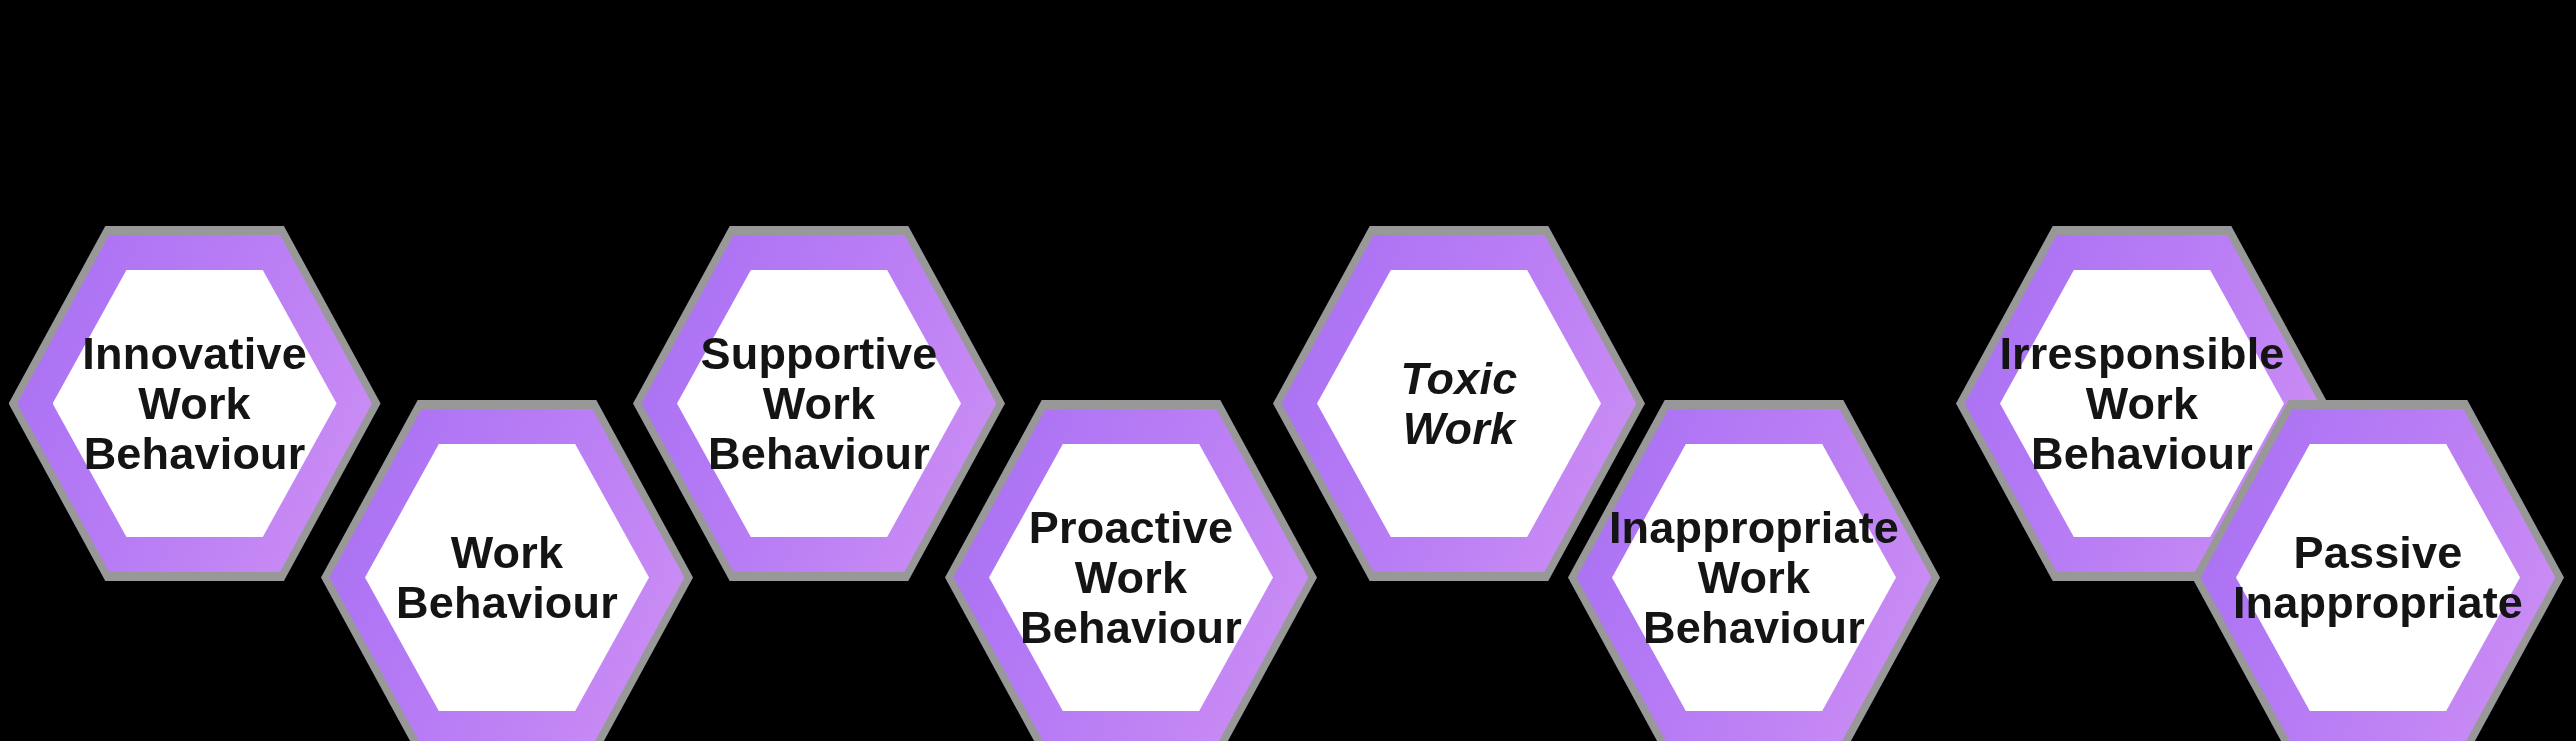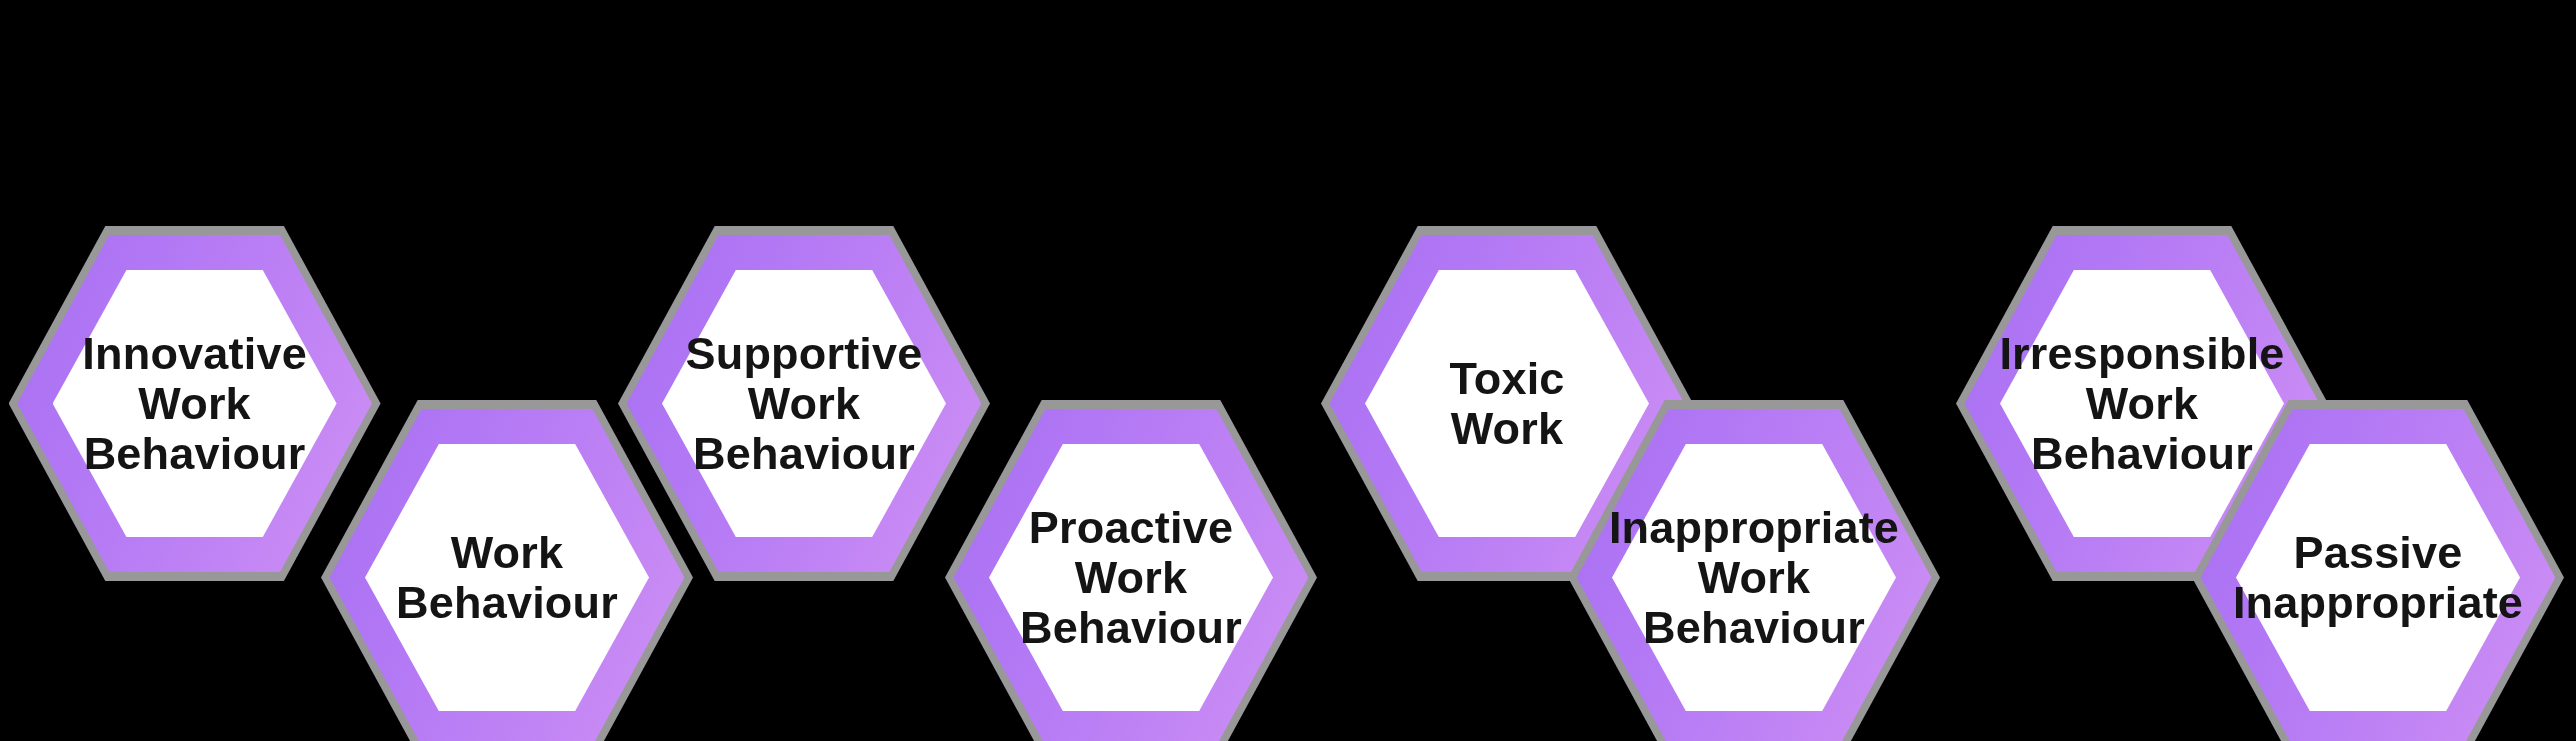--- a/index.html
+++ b/index.html
@@ -76,21 +76,21 @@
     <div class="hex" style="left: 321px; top: 400px;">
       <div class="hex-shape hex-outline"></div>
       <div class="hex-shape hex-border"></div>
       <div class="hex-shape hex-fill"></div>
       <div class="hex-label">
         <div class="hex-line">Work</div>
         <div class="hex-line">Behaviour</div>
       </div>
     </div>
 
-    <div class="hex" style="left: 618px; top: 226px;">
+    <div class="hex" style="left: 633px; top: 226px;">
       <div class="hex-shape hex-outline"></div>
       <div class="hex-shape hex-border"></div>
       <div class="hex-shape hex-fill"></div>
       <div class="hex-label">
         <div class="hex-line">Supportive</div>
         <div class="hex-line">Work</div>
         <div class="hex-line">Behaviour</div>
       </div>
     </div>
 
@@ -98,21 +98,21 @@
       <div class="hex-shape hex-outline"></div>
       <div class="hex-shape hex-border"></div>
       <div class="hex-shape hex-fill"></div>
       <div class="hex-label">
         <div class="hex-line">Proactive</div>
         <div class="hex-line">Work</div>
         <div class="hex-line">Behaviour</div>
       </div>
     </div>
 
-    <div class="hex" style="left: 1321px; top: 226px;">
+    <div class="hex" style="left: 1273px; top: 226px; font-style: italic;">
       <div class="hex-shape hex-outline"></div>
       <div class="hex-shape hex-border"></div>
       <div class="hex-shape hex-fill"></div>
       <div class="hex-label">
         <div class="hex-line">Toxic</div>
         <div class="hex-line">Work</div>
       </div>
     </div>
 
     <div class="hex" style="left: 1568px; top: 400px;">

